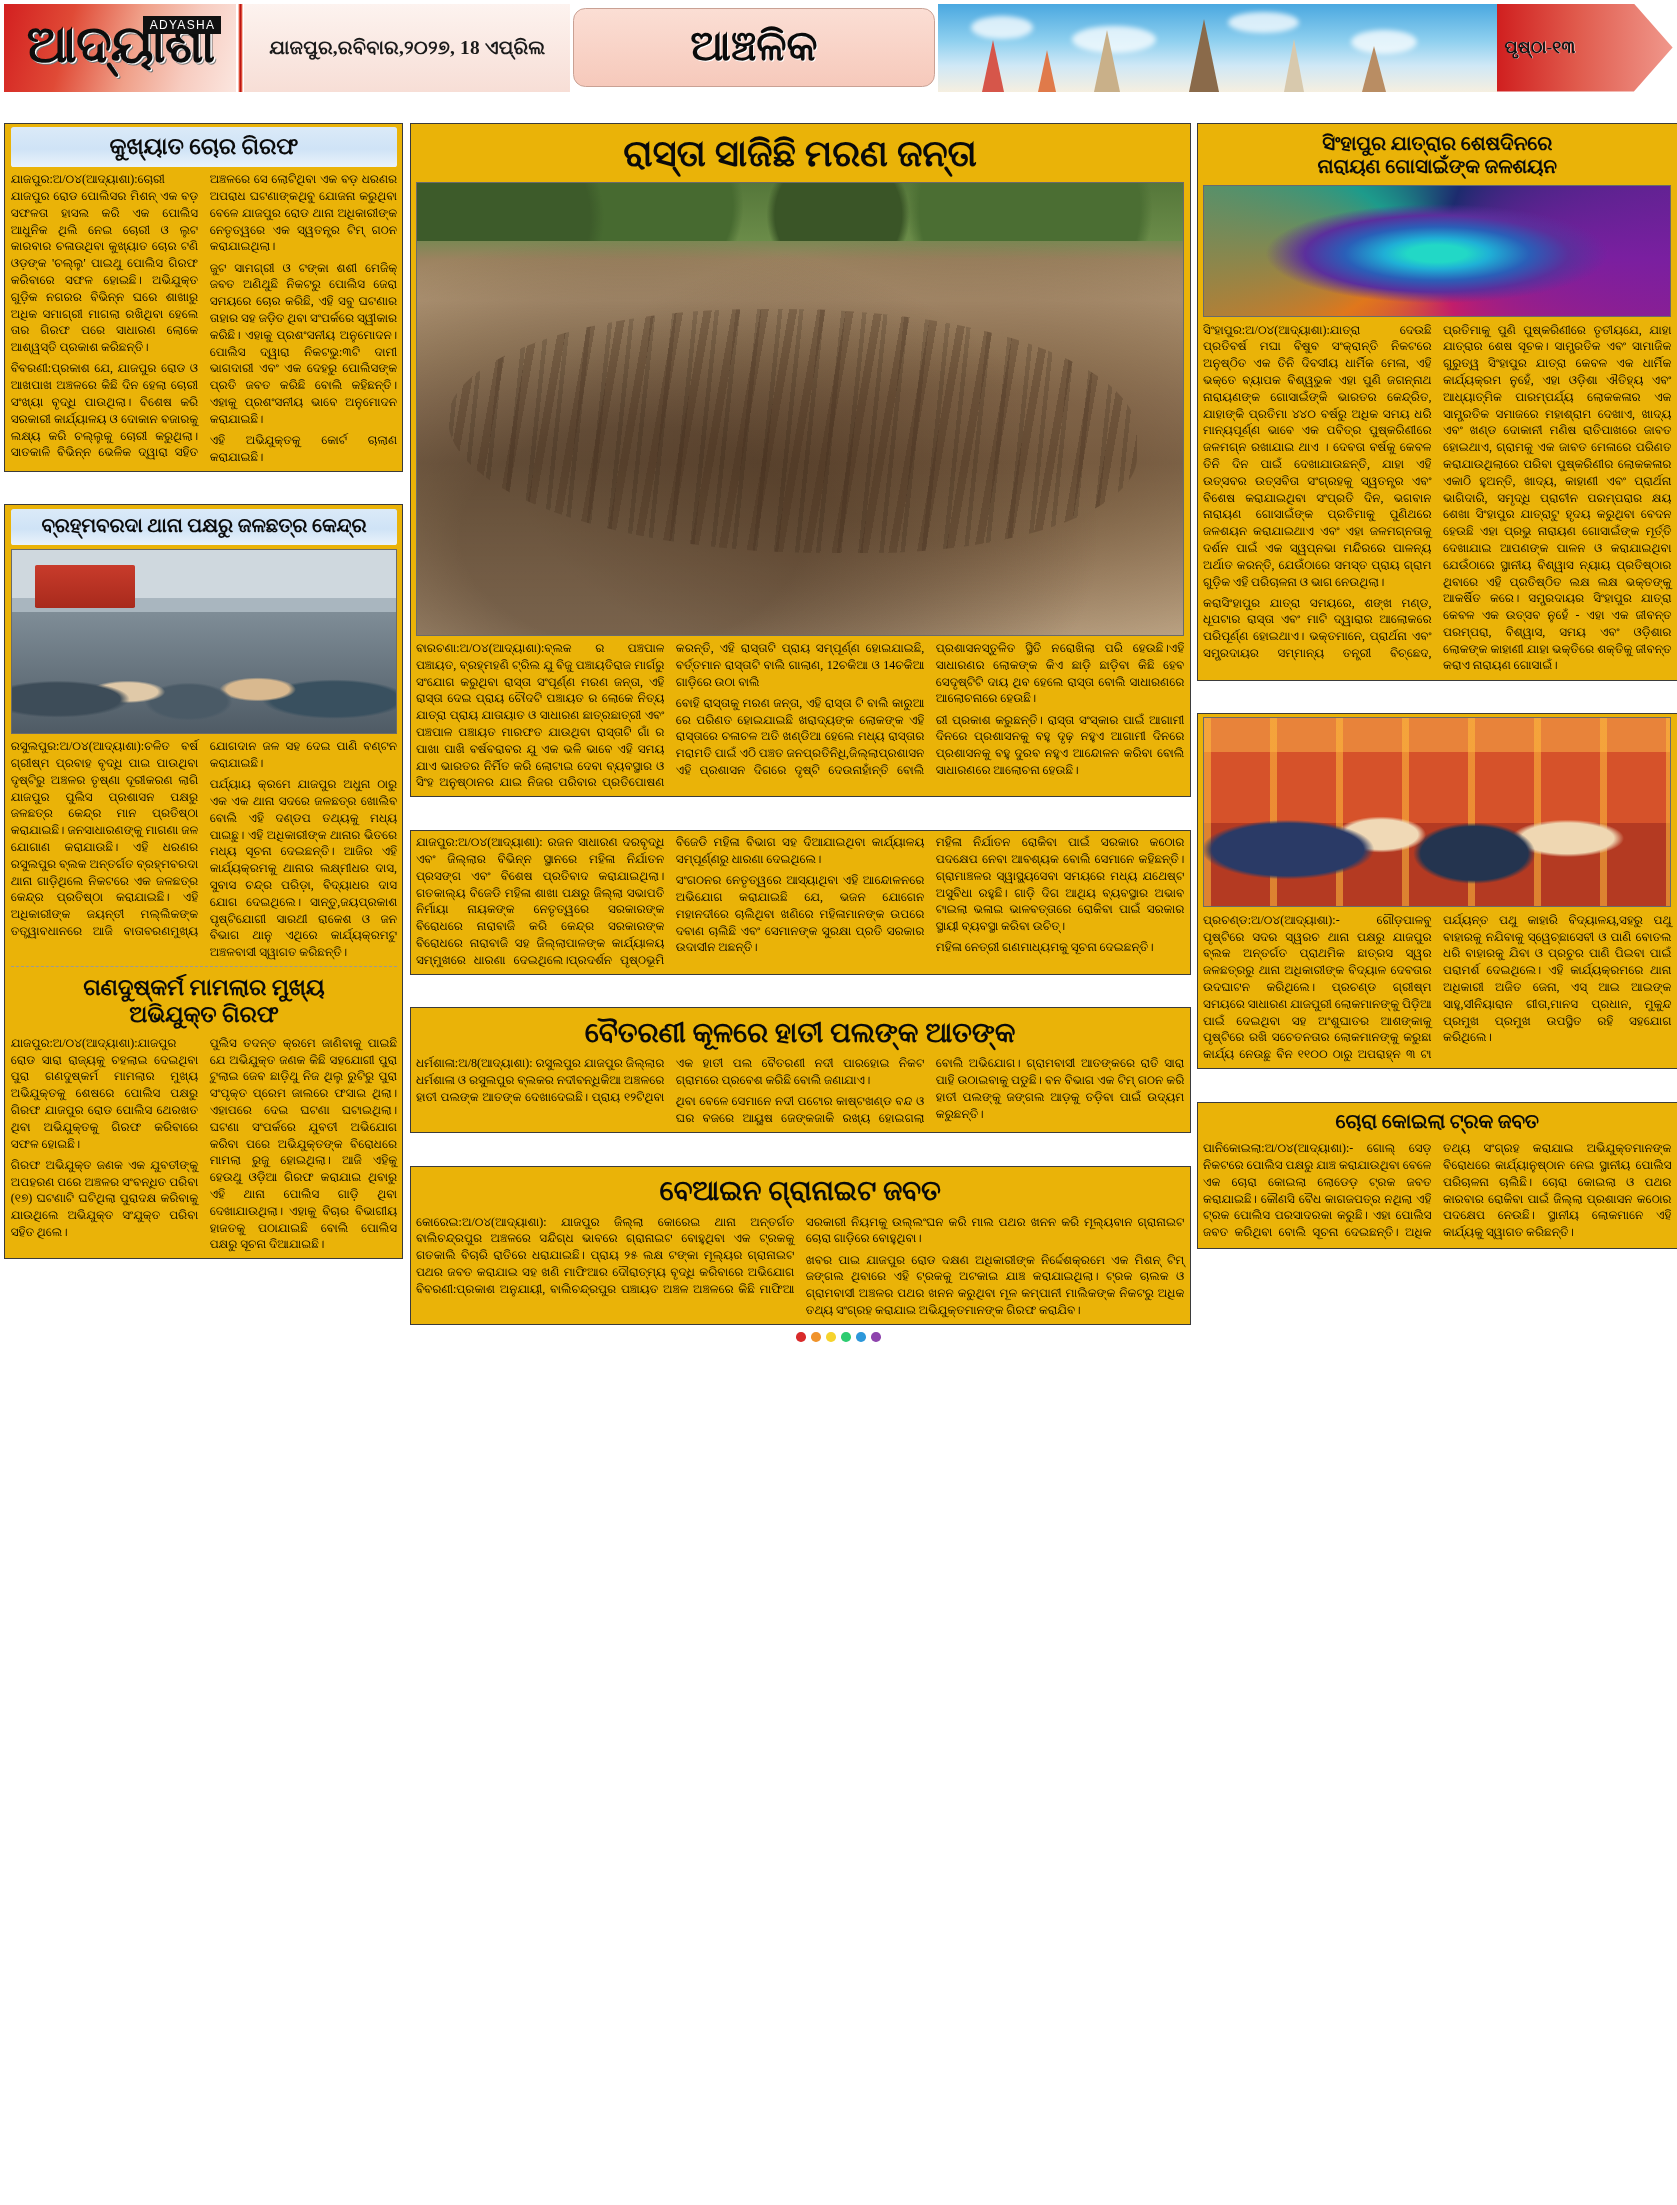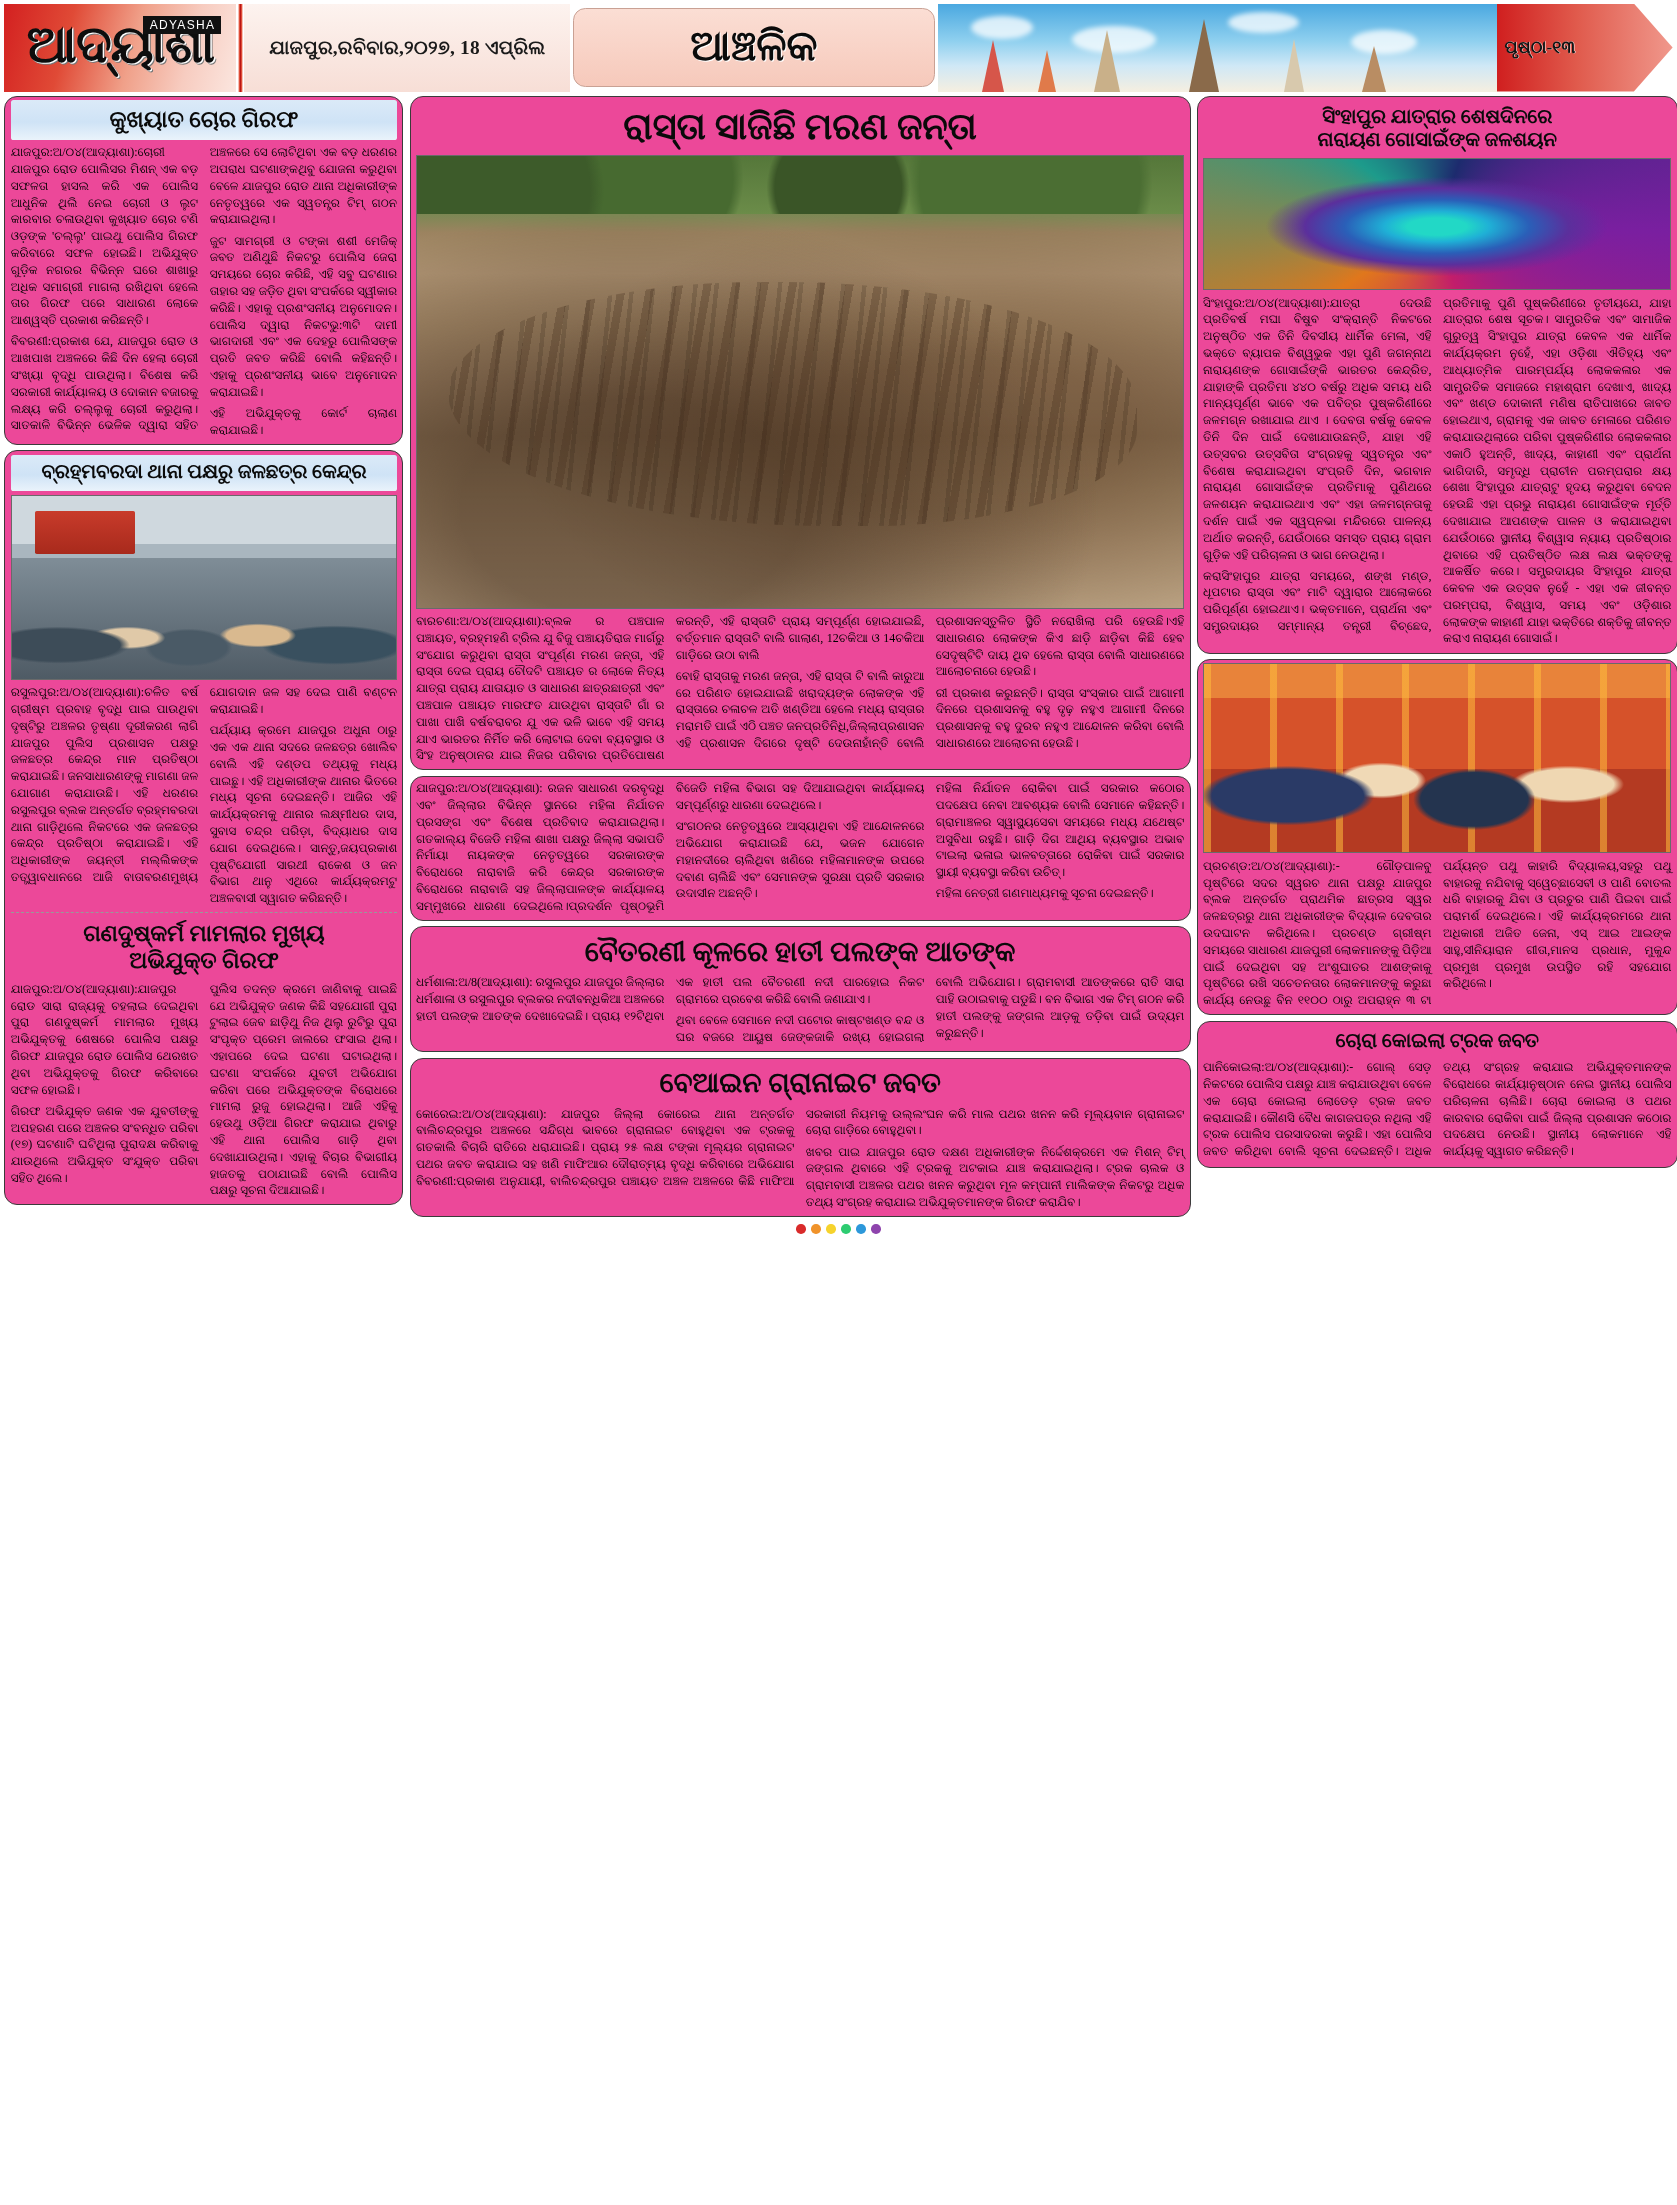--- a/index.html
+++ b/index.html
@@ -112,24 +112,25 @@
     grid-template-columns: 399px 781px 481px;
     gap: 6.2px;
     margin: 4.4px 4.4px 0 4.4px;
     align-items: start;
   }
   .col { display: flex; flex-direction: column; gap: 5.3px; }
 
   
   .box {
     border: 0.9px solid #3b3b3b;
-    border-radius: 13px;
-    background: #ec4899;
+    border-radius: 0;
+    background: #eab308;
     padding: 3.5px 5.3px 5.3px 5.3px;
     overflow: hidden;
+    margin-top: 27px;
   }
 
   .hd-band {
     background: linear-gradient(180deg,#dbeaf8,#cfe3f6 55%,#eaf3fb);
     border-radius: 2.6px;
     text-align: center;
     padding: 5.3px 2.6px 7px 2.6px;
     margin-bottom: 4.4px;
   }
   .hd-band.green {

